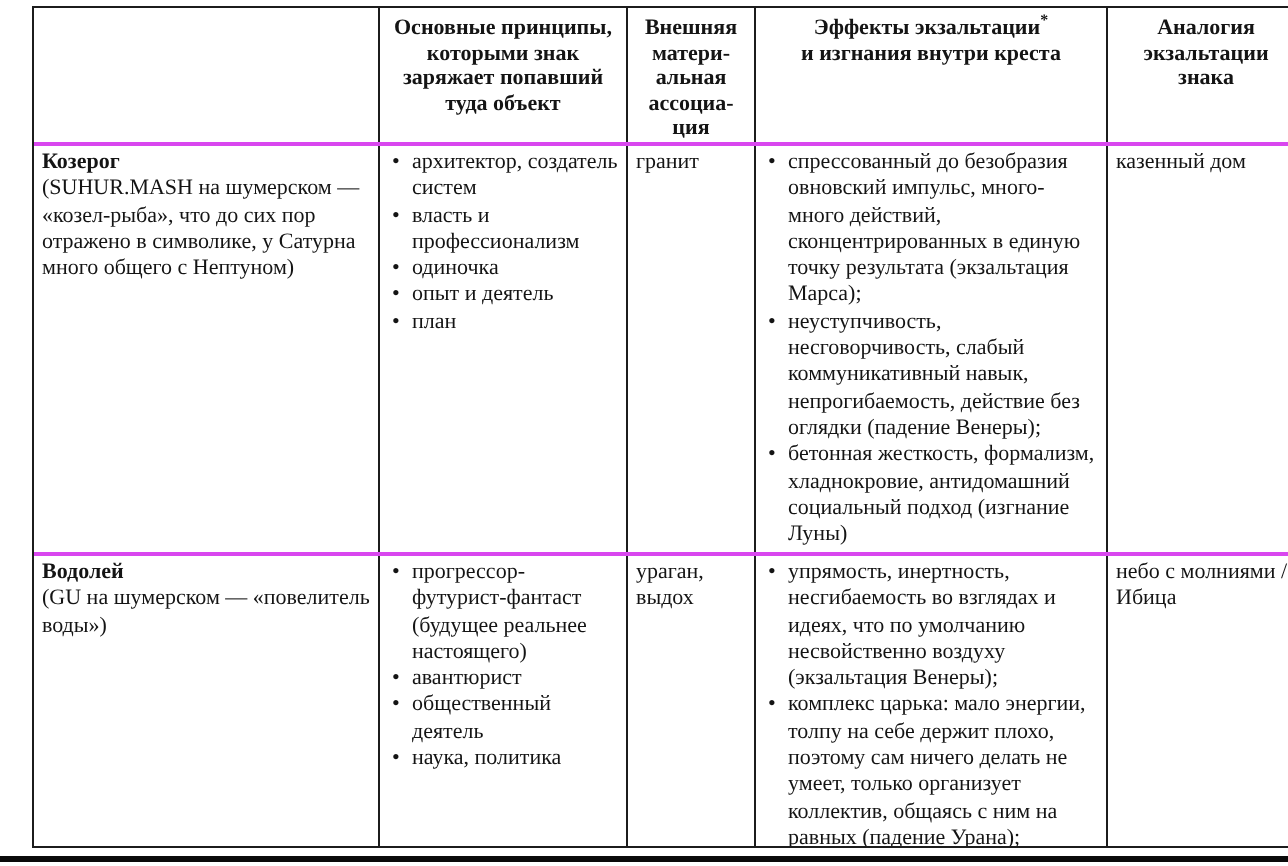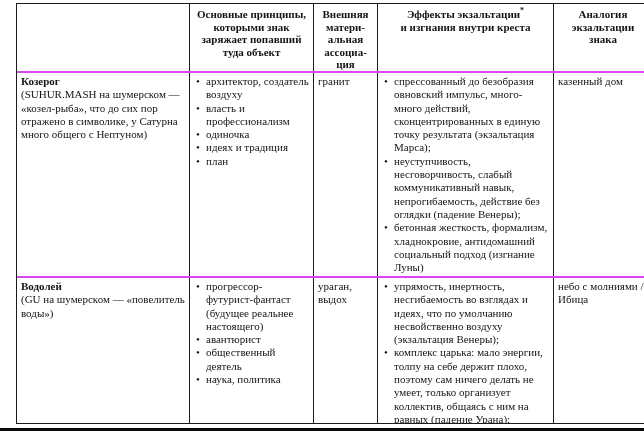--- a/index.html
+++ b/index.html
@@ -74,24 +74,24 @@
       <div class="cell">Аналогия экзальтации знака</div>
     </div>
 
     <div class="row r1">
       <div class="cell">
         <div class="sign-name">Козерог</div>
         <div class="sign-note">(SUHUR.MASH на шумерском — «козел-рыба», что до сих пор отражено в символике, у Сатурна много общего с Нептуном)</div>
       </div>
       <div class="cell">
         <ul class="bullets">
-          <li>архитектор, создатель воздуху</li>
+          <li>архитектор, создатель систем</li>
           <li>власть и профессионализм</li>
           <li>одиночка</li>
-          <li>идеях и традиция</li>
+          <li>опыт и деятель</li>
           <li>план</li>
         </ul>
       </div>
       <div class="cell">гранит</div>
       <div class="cell">
         <ul class="bullets">
           <li>спрессованный до безобразия овновский импульс, много-много действий, сконцентрированных в единую точку результата (экзальтация Марса);</li>
           <li>неуступчивость, несговорчивость, слабый коммуникативный навык, непрогибаемость, действие без оглядки (падение Венеры);</li>
           <li>бетонная жесткость, формализм, хладнокровие, антидомашний социальный подход (изгнание Луны)</li>
         </ul>

